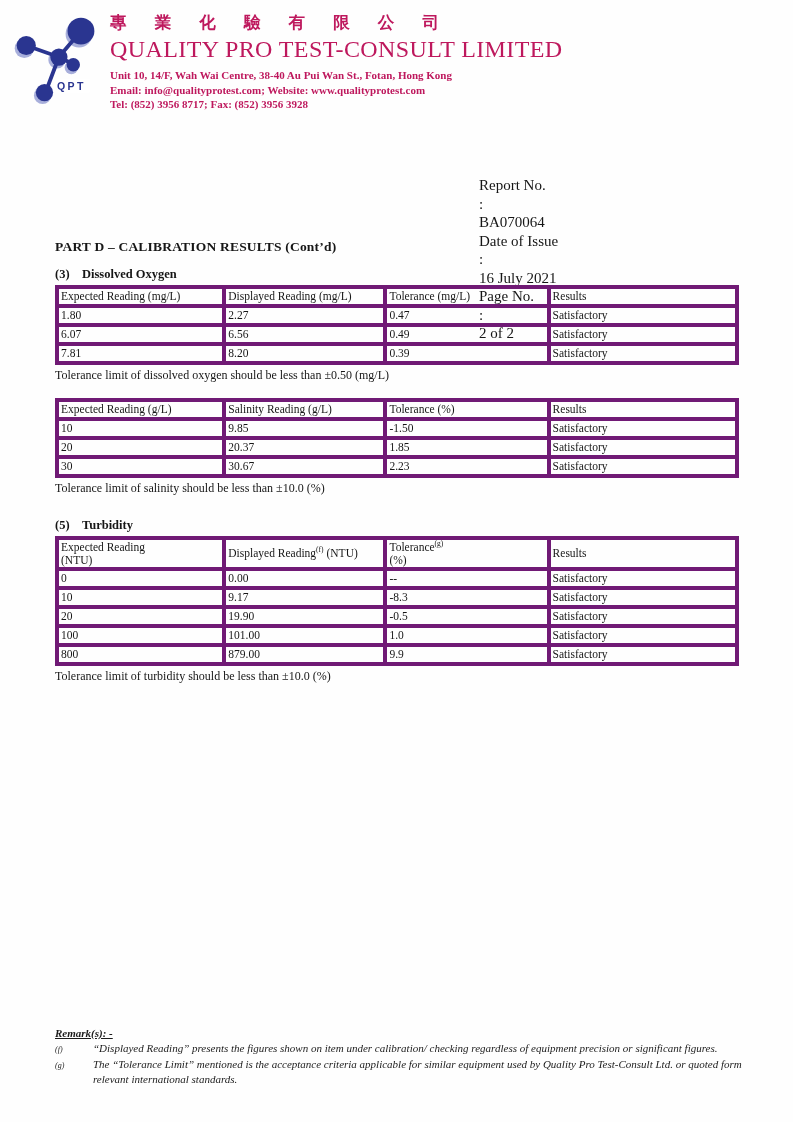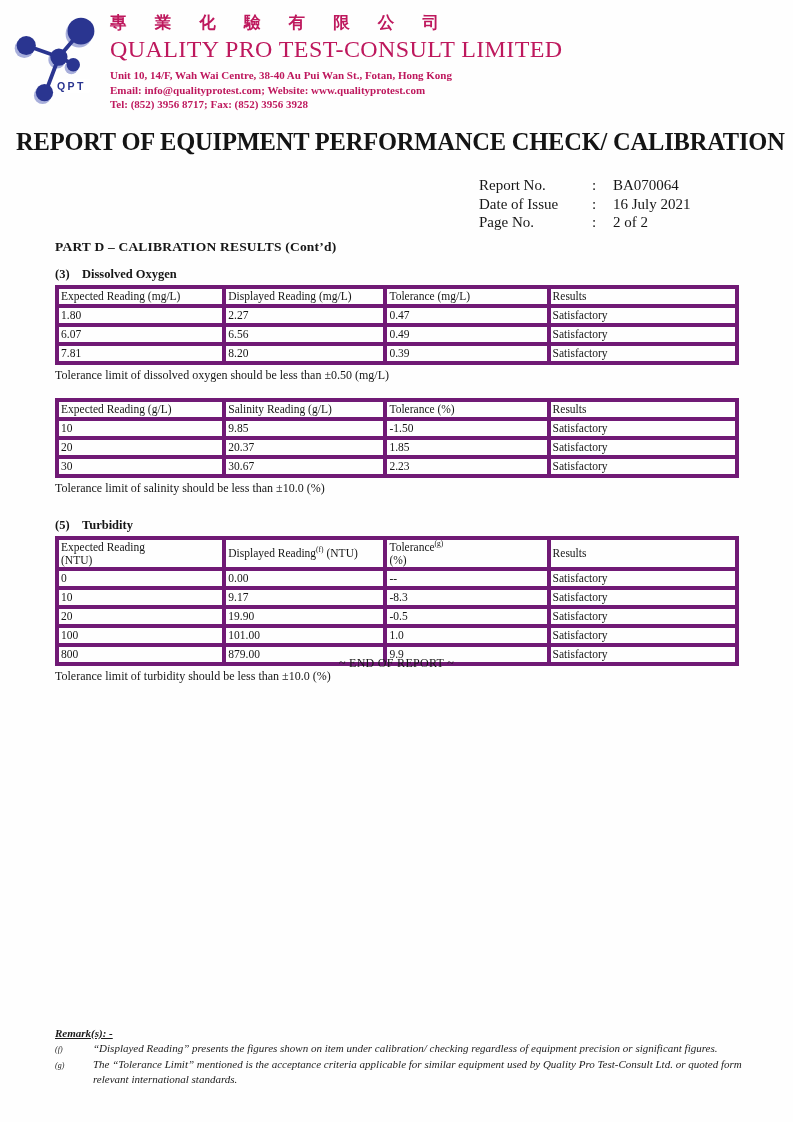--- a/index.html
+++ b/index.html
@@ -18,21 +18,21 @@
 
   
   .title-wrap { position:absolute; top:127px; left:0; width:100%; text-align:center; white-space:nowrap; }
   .title {
     display:inline-block; margin:0; font-size:25.5px; font-weight:700;
     letter-spacing:-0.2px; transform:scaleX(0.96); transform-origin:center; color:#141414;
   }
 
   
   .report-info { position:absolute; top:176px; left:479px; font-size:15px; line-height:18.5px; }
-  .ri-row { display:flex; }
+  .ri-row { display:flex;flex-direction:column; }
   .ri-label { width:113px; }
   .ri-sep { width:21px; }
 
   
   .part-heading { position:absolute; top:239px; left:55px; font-size:13.5px; font-weight:700; letter-spacing:0.2px; }
   .sec { position:absolute; left:55px; width:684px; }
   .s3 { top:267px; } .s4 { top:398px; } .s5 { top:518px; }
   .sec-heading { font-size:12.5px; font-weight:700; margin-bottom:3px; }
   .sec-num { display:inline-block; width:27px; }
 
@@ -96,23 +96,20 @@
       <div class="cn-name">專 業 化 驗 有 限 公 司</div>
       <div class="en-name">QUALITY PRO TEST-CONSULT LIMITED</div>
       <div class="addr">
         <div>Unit 10, 14/F, Wah Wai Centre, 38-40 Au Pui Wan St., Fotan, Hong Kong</div>
         <div>Email: info@qualityprotest.com; Website: www.qualityprotest.com</div>
         <div>Tel: (852) 3956 8717; Fax: (852) 3956 3928</div>
       </div>
     </div>
   </header>
 
-  <div class="title-wrap">
-    <h1 class="title">REPORT OF EQUIPMENT PERFORMANCE CHECK/ CALIBRATION</h1>
-  </div>
 
   <div class="report-info">
     <div class="ri-row">
       <span class="ri-label">Report No.</span>
       <span class="ri-sep">:</span>
       <span class="ri-value">BA070064</span>
     </div>
     <div class="ri-row">
       <span class="ri-label">Date of Issue</span>
       <span class="ri-sep">:</span>
@@ -266,21 +263,20 @@
             <td>800</td>
             <td>879.00</td>
             <td>9.9</td>
             <td>Satisfactory</td>
           </tr>
         </tbody>
     </table>
     <div class="note">Tolerance limit of turbidity should be less than ±10.0 (%)</div>
   </section>
 
-  <div class="end-mark">~ END OF REPORT ~</div>
 
   <div class="remarks">
     <div class="rem-head">Remark(s): -</div>
     <div class="rem-item">
       <span class="rem-marker">(f)</span>
       <span class="rem-text">“Displayed Reading” presents the figures shown on item under calibration/ checking regardless of equipment precision or significant figures.</span>
     </div>
     <div class="rem-item">
       <span class="rem-marker">(g)</span>
       <span class="rem-text">The “Tolerance Limit” mentioned is the acceptance criteria applicable for similar equipment used by Quality Pro Test-Consult Ltd. or quoted form relevant international standards.</span>

